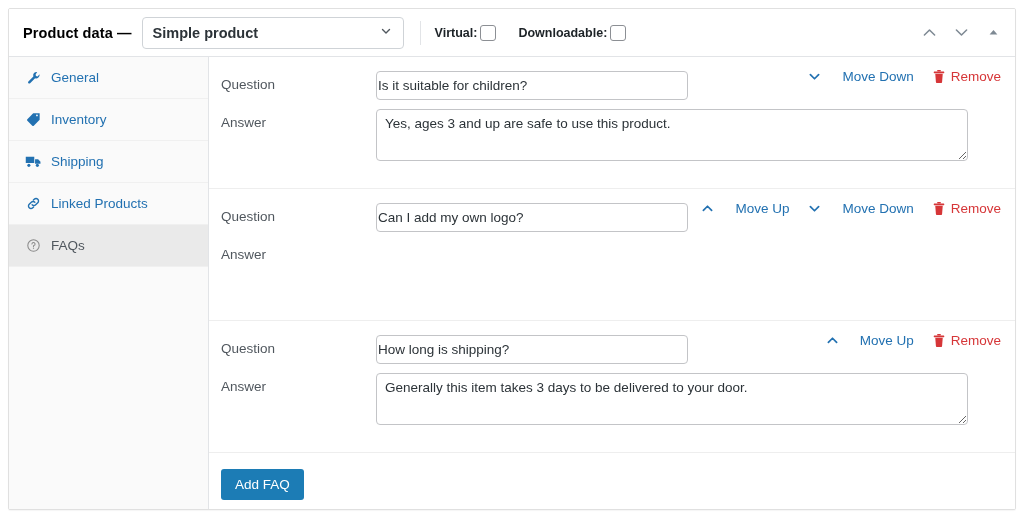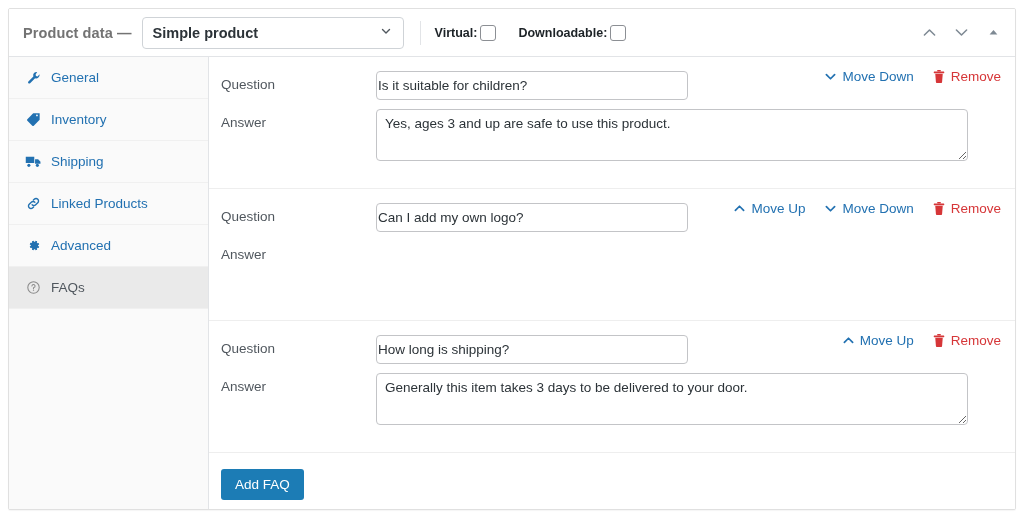--- a/index.html
+++ b/index.html
@@ -27,21 +27,21 @@
     height: 48px;
     border-bottom: 1px solid #e2e4e7;
     display: flex;
     align-items: center;
     padding: 0 14px 0 14px;
     background: #fff;
   }
   .panel-title {
     font-size: 14.5px;
     font-weight: bold;
-    color: #737373;
+    color: #000000;
     white-space: nowrap;
     letter-spacing: .1px;
     text-align: right;
   }
   .type-select {
     margin-left: 10px;
     width: 262px; height: 32px;
     border: 1px solid #cfd3d7;
     border-radius: 4px;
     background: #fff;
@@ -183,21 +183,21 @@
     overflow: hidden;
   }
 
   .row-actions {
     position: absolute;
     right: 14px;
     top: 12px;
     display: flex; align-items: center; gap: 18px;
   }
   .act-link {
-    display: flex; align-items: center; gap: 4px;
+    display: flex; align-items: center; gap: 20px;
     font-size: 13.5px;
     color: #2271b1;
     cursor: pointer;
     white-space: nowrap;
   }
   .act-link.remove { color: #d63638; gap: 5px; }
   .act-ico { display: flex; align-items: center; }
 
   .add-bar {
     padding: 16px 0 0 12px;
@@ -302,29 +302,20 @@
         <span class="tab-icon">
           <svg width="15" height="15" viewBox="0 0 20 20" fill="none" stroke="currentColor" stroke-width="1.9" stroke-linecap="round">
               <path d="M8.2 11.8a3.3 3.3 0 0 0 4.7 0l2.8-2.8a3.3 3.3 0 1 0-4.7-4.7l-1.1 1.1"></path>
               <path d="M11.8 8.2a3.3 3.3 0 0 0-4.7 0L4.3 11a3.3 3.3 0 1 0 4.7 4.7l1.1-1.1"></path>
             </svg>
         </span>
         <span class="tab-label">Linked Products</span>
       </div>
 
 
-      <div class="tab-item">
-        <span class="tab-icon">
-          <svg width="15" height="15" viewBox="0 0 20 20" fill="currentColor">
-              <path d="M10 6.6a3.4 3.4 0 1 0 0 6.8 3.4 3.4 0 0 0 0-6.8zm0 5a1.6 1.6 0 1 1 0-3.2 1.6 1.6 0 0 1 0 3.2z"></path>
-              <path d="M17.6 11.2l-1.5-.5a6.3 6.3 0 0 0 0-1.4l1.5-.5-.7-2.3-1.5.4a6.5 6.5 0 0 0-1-1l.5-1.5-2.2-.9-.6 1.4a6.3 6.3 0 0 0-1.4 0l-.5-1.4-2.3.8.4 1.5a6.5 6.5 0 0 0-1 1l-1.5-.4-.8 2.2 1.4.6a6.3 6.3 0 0 0 0 1.4l-1.4.5.8 2.3 1.5-.4a6.5 6.5 0 0 0 1 1l-.4 1.5 2.2.8.6-1.4a6.3 6.3 0 0 0 1.4 0l.5 1.4 2.3-.8-.4-1.5a6.5 6.5 0 0 0 1-1l1.5.4z"></path>
-            </svg>
-        </span>
-        <span class="tab-label">Advanced</span>
-      </div>
 
       <div class="tab-item active">
         <span class="tab-icon">
           <svg width="15" height="15" viewBox="0 0 20 20" fill="none" stroke="currentColor" stroke-width="1.4">
               <circle cx="10" cy="10" r="7.6"></circle>
               <path d="M7.9 7.9a2.1 2.1 0 1 1 2.6 2.2c-.5.2-.6.6-.6 1.1" stroke-linecap="round"></path>
               <circle cx="10" cy="13.6" r=".85" fill="currentColor" stroke="none"></circle>
             </svg>
         </span>
         <span class="tab-label">FAQs</span>

